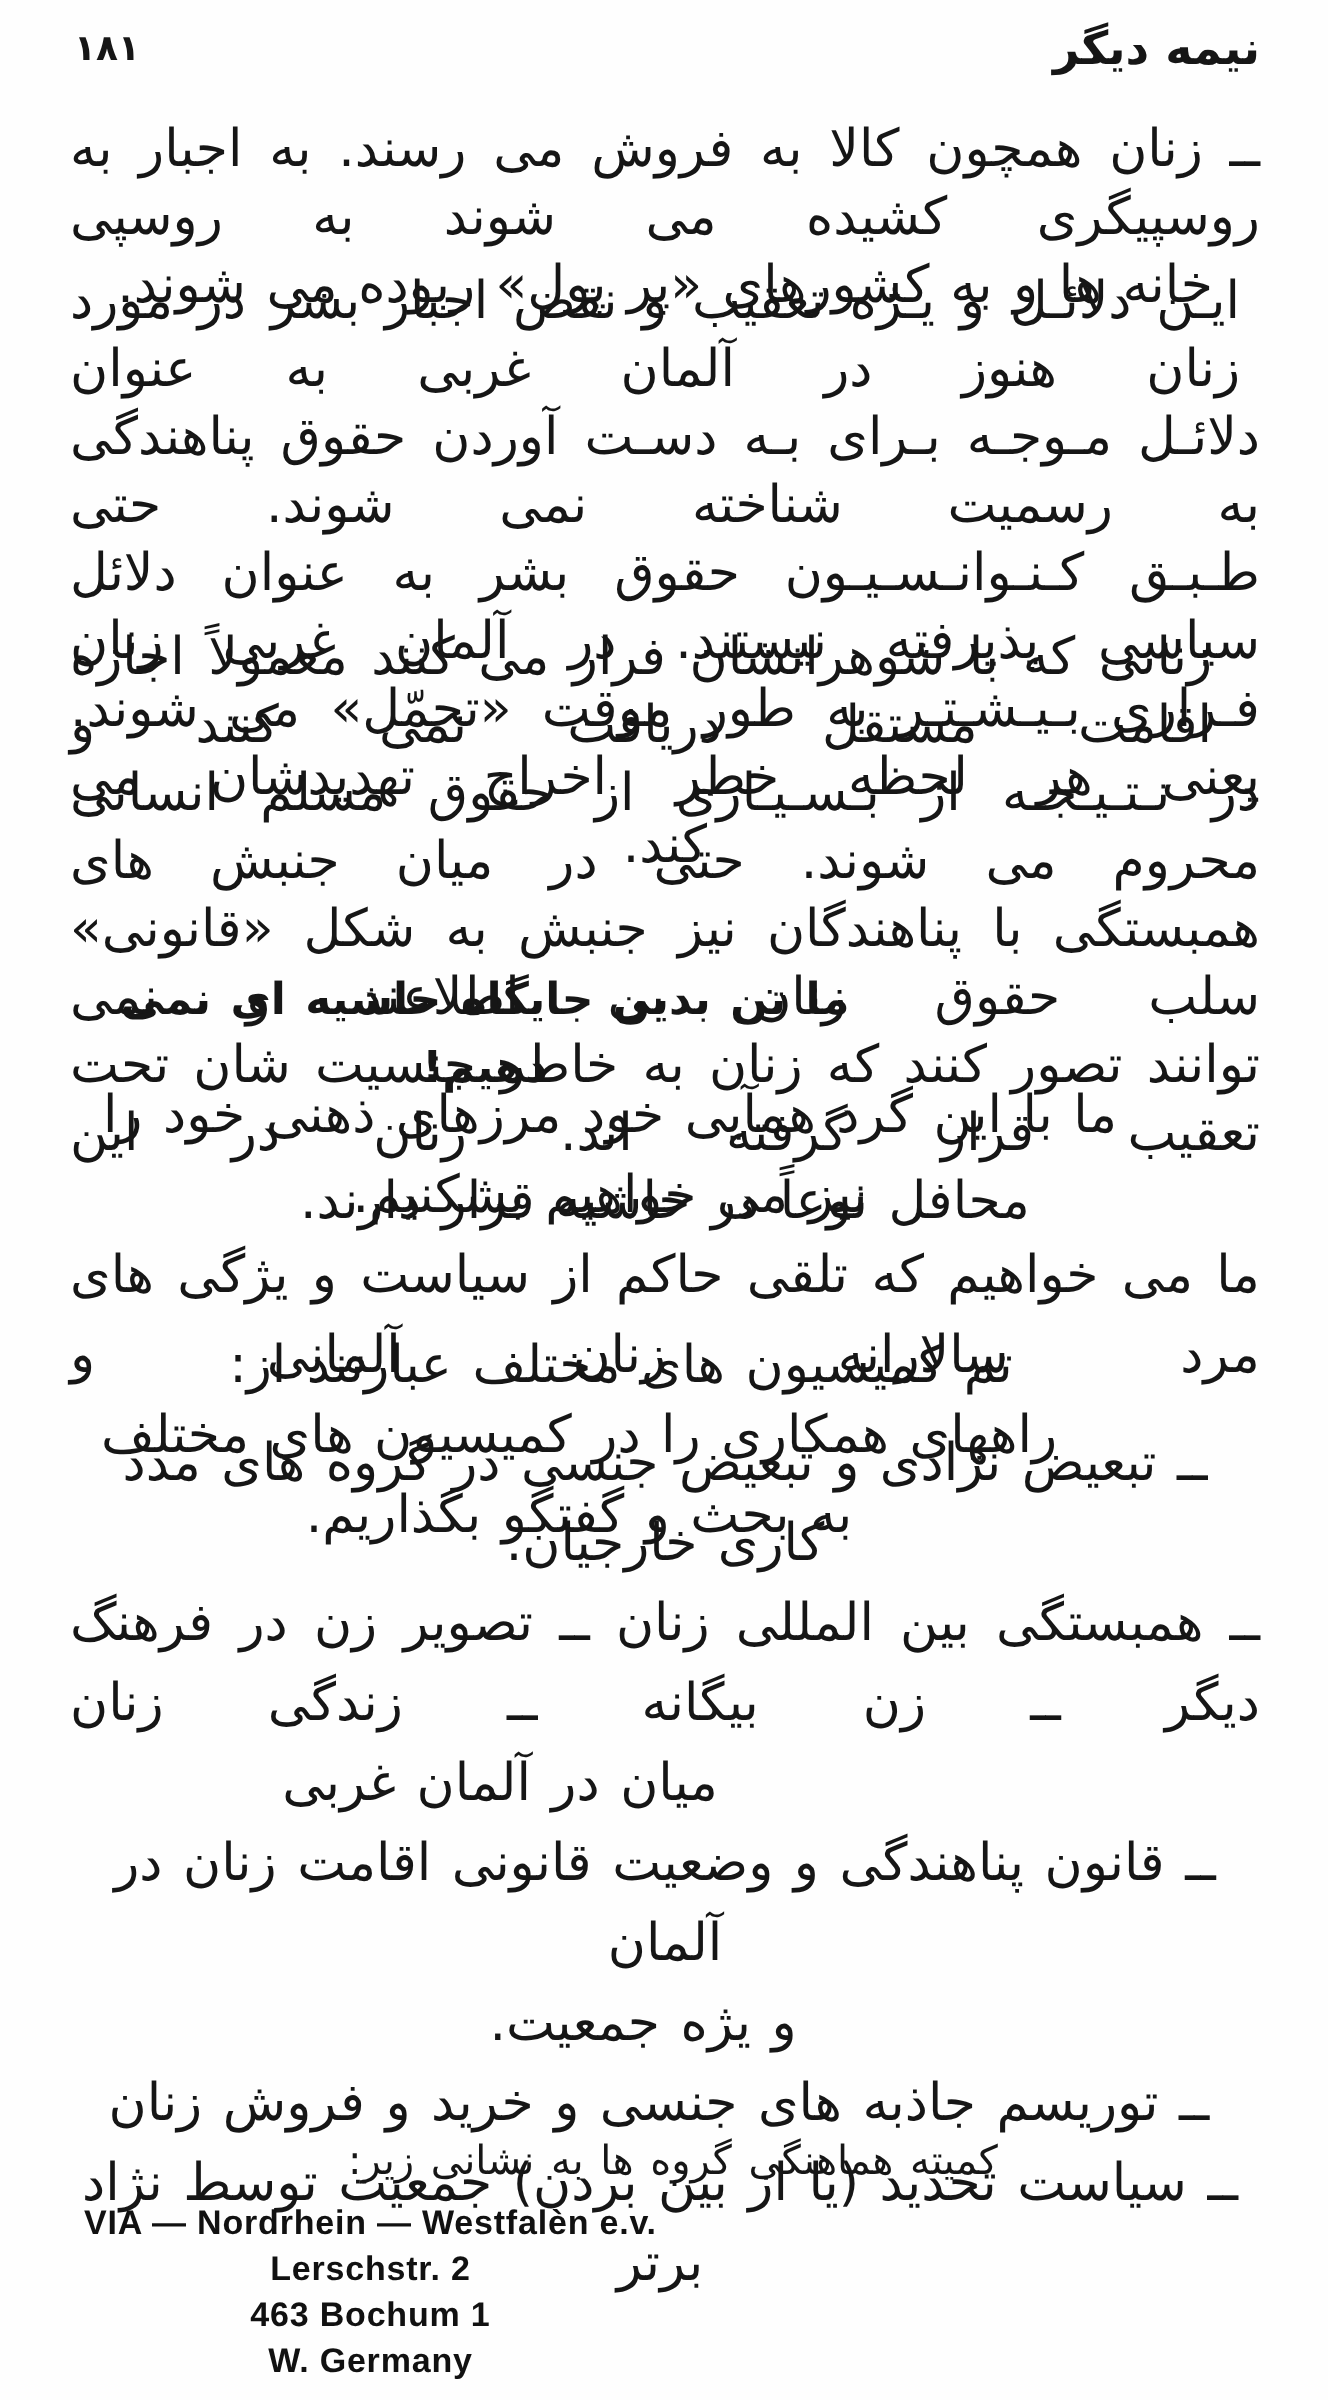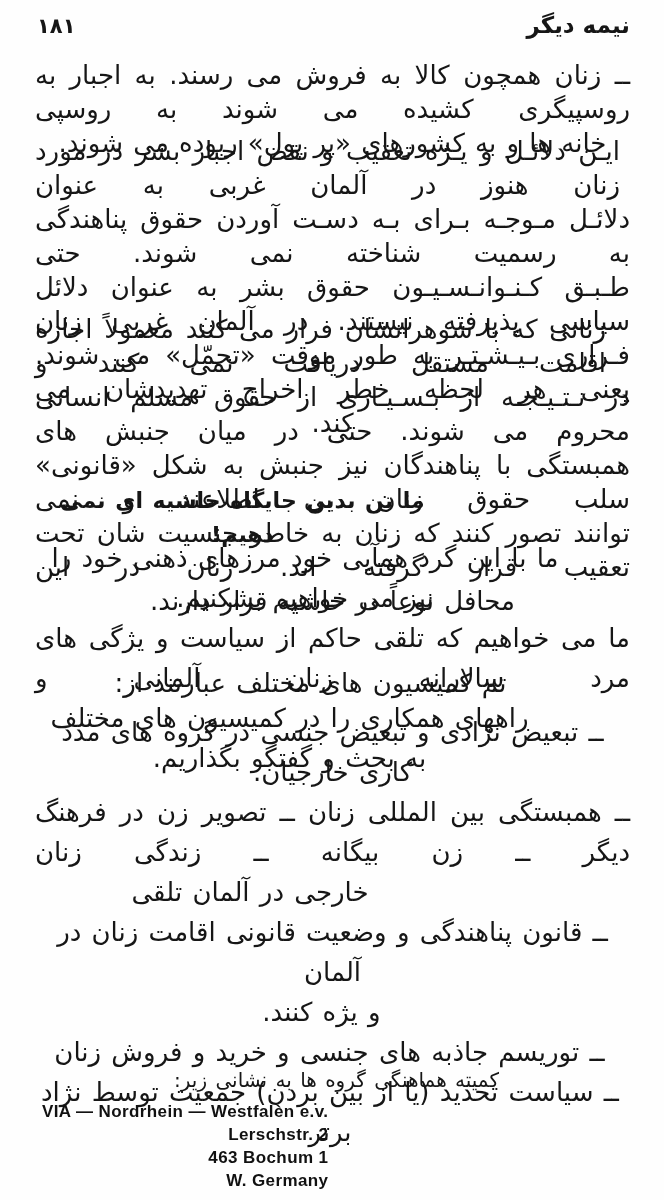--- a/index.html
+++ b/index.html
@@ -15,33 +15,33 @@
   .line{
     font-size:26px;
     line-height:34px;
     word-spacing:2px;
   }
   .j{text-align:justify;text-align-last:justify;}
   .r{text-align:center;}
   .header-row{position:absolute;top:12px;left:35px;right:30px;height:34px;}
   .pnum{
     position:absolute;left:2px;top:2px;
-    font-weight:bold;font-size:21px;letter-spacing:6px;direction:rtl;
+    font-weight:bold;font-size:18px;letter-spacing:6px;direction:rtl;
   }
   .jtitle{
     position:absolute;right:4px;top:0;
     font-weight:bold;font-size:23px;direction:rtl;
   }
   .heading .line{font-weight:bold;font-size:22px;}
   .p4 .line{line-height:40px;}
   .list .line{line-height:40px;}
   .footer-note .line{font-size:20px;line-height:36px;}
   .address{
     position:absolute;left:42px;top:1100px;
-    direction:ltr;text-align:right;
+    direction:ltr;text-align:center;
     font-family:"Liberation Sans", sans-serif;
     font-weight:bold;font-size:17px;line-height:23px;
     letter-spacing:0.4px;color:#111;
   }
   .address div{white-space:nowrap;}
 </style>
 </head>
 <body>
 
 <div class="page">
@@ -82,23 +82,23 @@
     <div class="line r" style="margin-right:86px">راههای همکاری را در کمیسیون های مختلف به بحث و گفتگو بگذاریم.</div>
   </div>
 
   <div class="blk" style="top:666px">
     <div class="line r" style="margin-right:44px">تم کمیسیون های مختلف عبارتند از:</div>
   </div>
 
   <div class="blk list" style="top:712px">
     <div class="line r">ــ تبعیض نژادی و تبعیض جنسی در گروه های مدد کاری خارجیان.</div>
     <div class="line j">ــ همبستگی بین المللی زنان ــ تصویر زن در فرهنگ دیگر ــ زن بیگانه ــ زندگی زنان</div>
-    <div class="line r" style="margin-right:165px">خارجی در آلمان تلقی</div>
+    <div class="line r" style="margin-right:165px">میان در آلمان غربی</div>
     <div class="line r">ــ قانون پناهندگی و وضعیت قانونی اقامت زنان در آلمان</div>
-    <div class="line r" style="margin-right:22px">و یژه کنند.</div>
+    <div class="line r" style="margin-right:22px">و یژه جمعیت.</div>
     <div class="line r" style="margin-right:6px">ــ توریسم جاذبه های جنسی و خرید و فروش زنان</div>
     <div class="line r" style="margin-right:5px">ــ سیاست تحدید (یا از بین بردن) جمعیت توسط نژاد برتر</div>
   </div>
 
   <div class="blk footer-note" style="top:1062px">
     <div class="line r" style="margin-right:-8px">کمیته هماهنگی گروه ها به نشانی زیر:</div>
   </div>
 
   <div class="address">
     <div>VIA — Nordrhein — Westfalèn e.v.</div>

